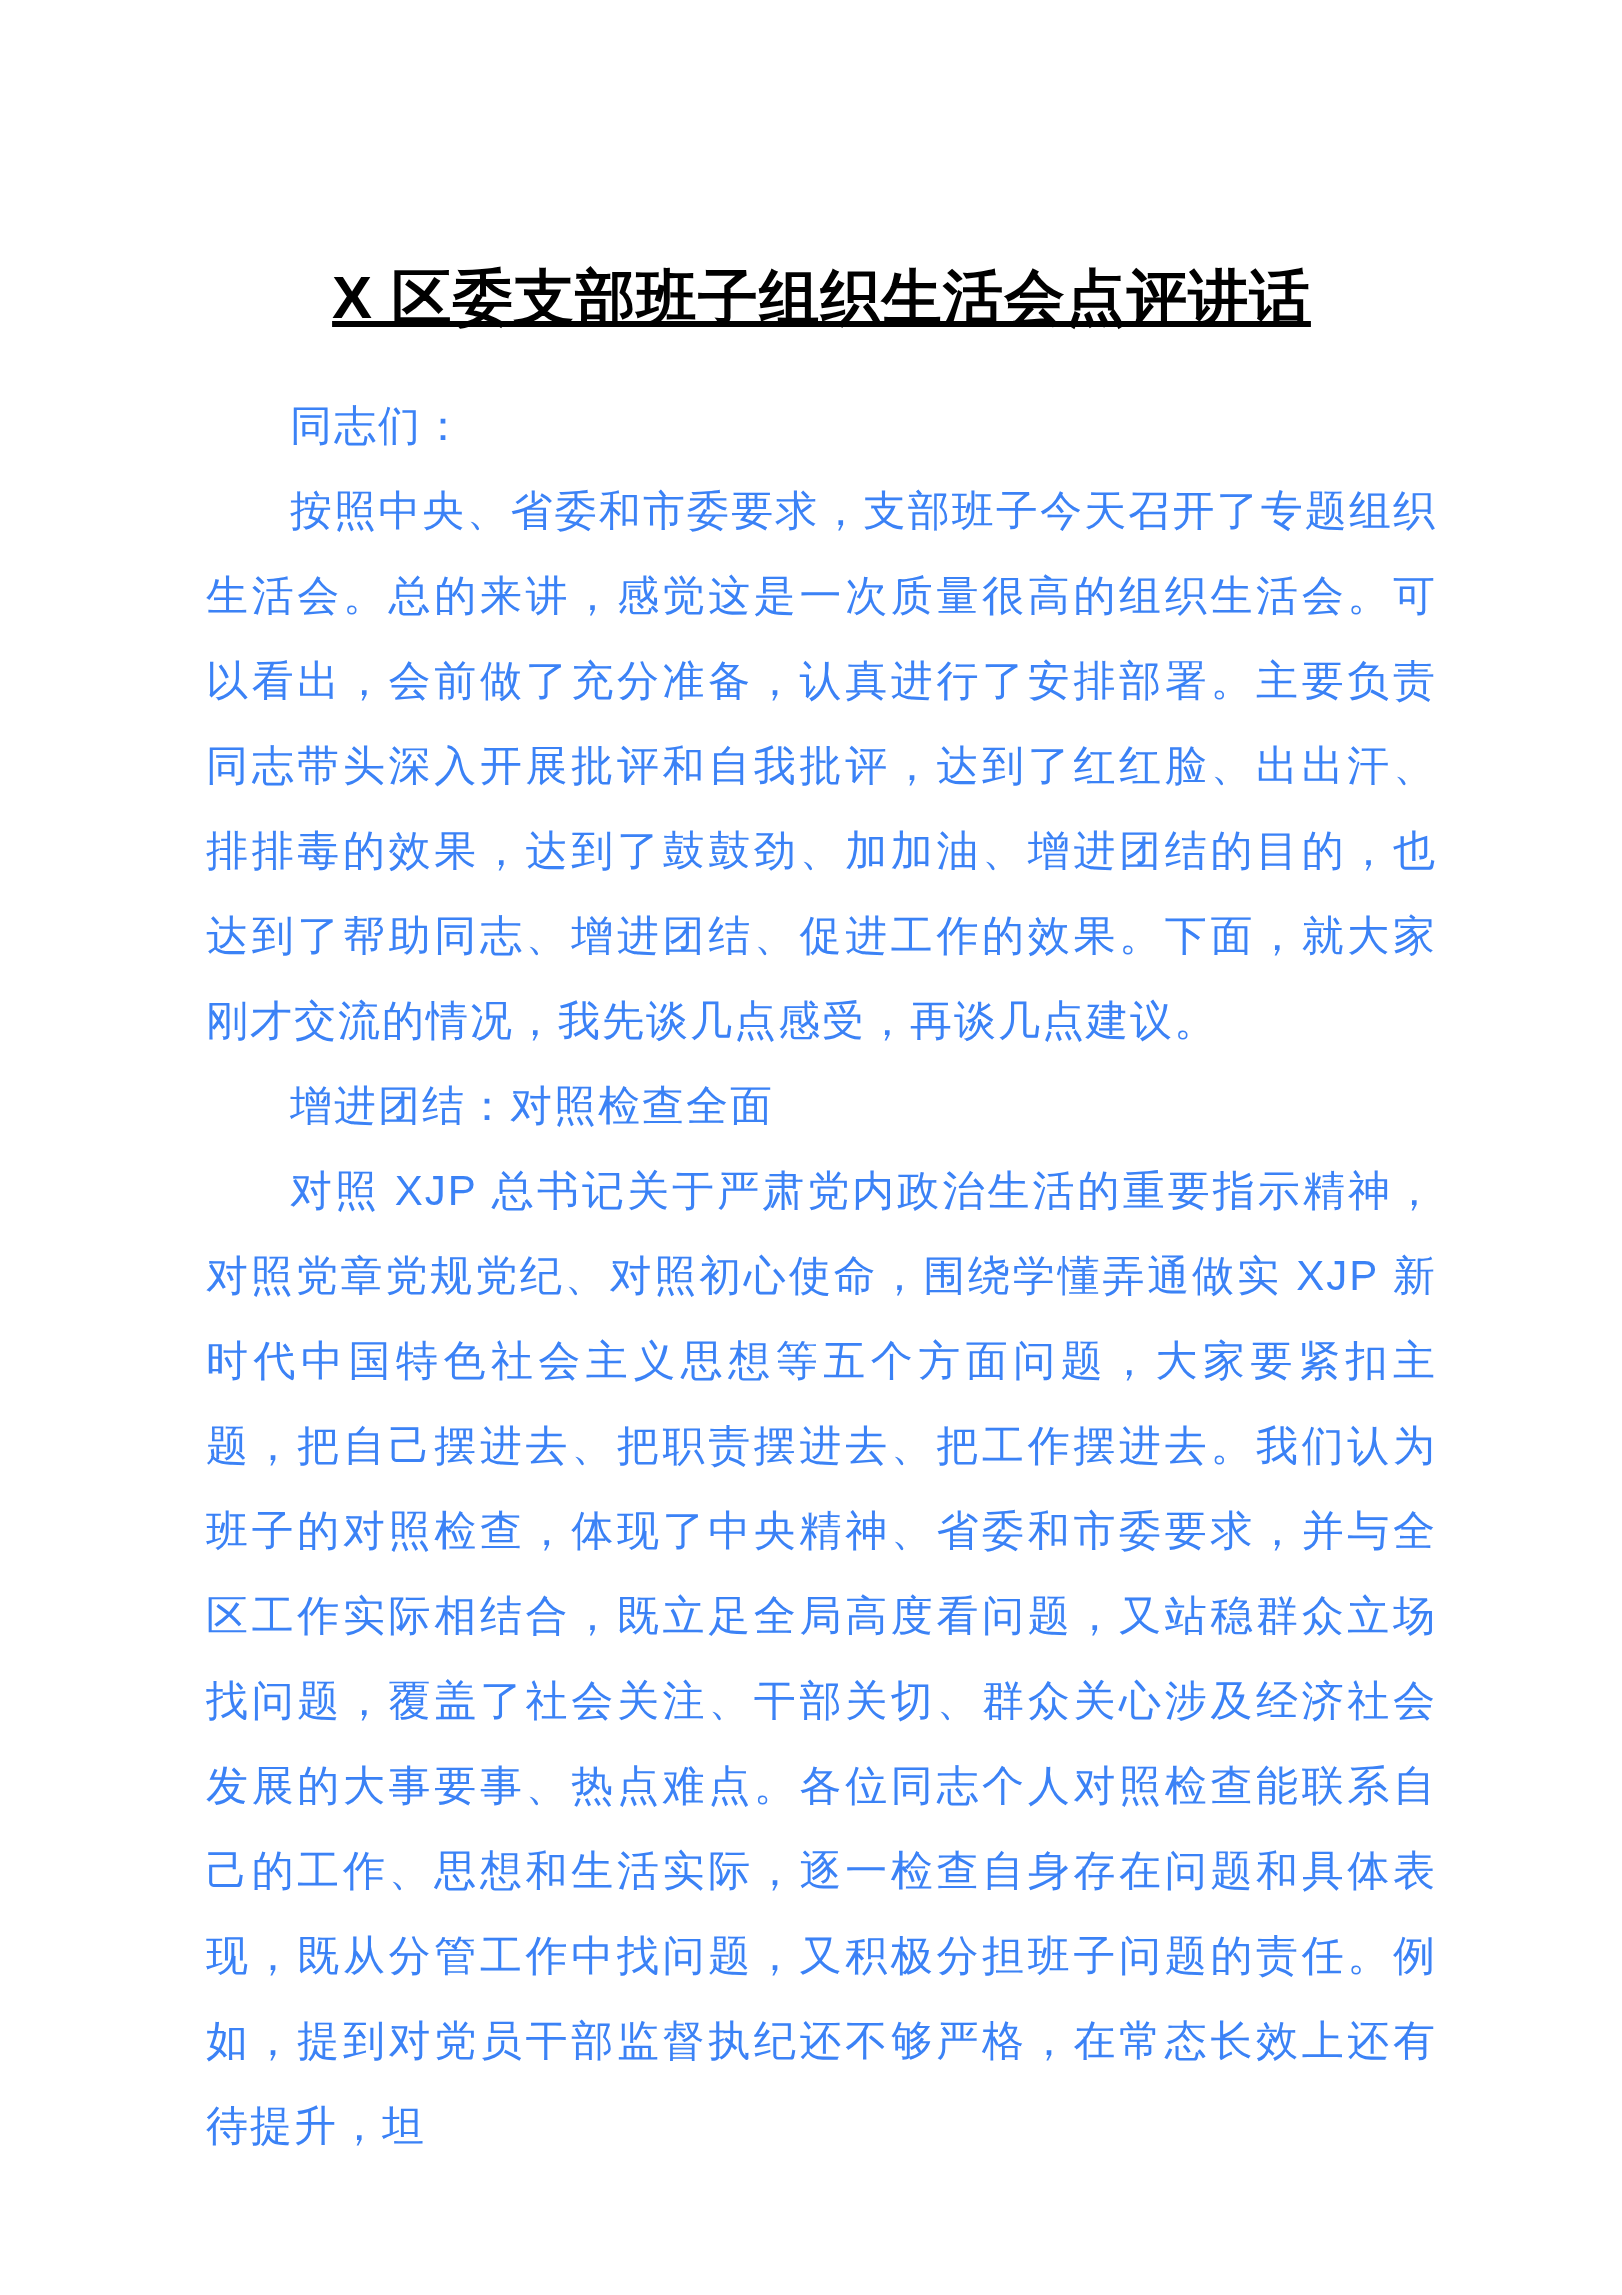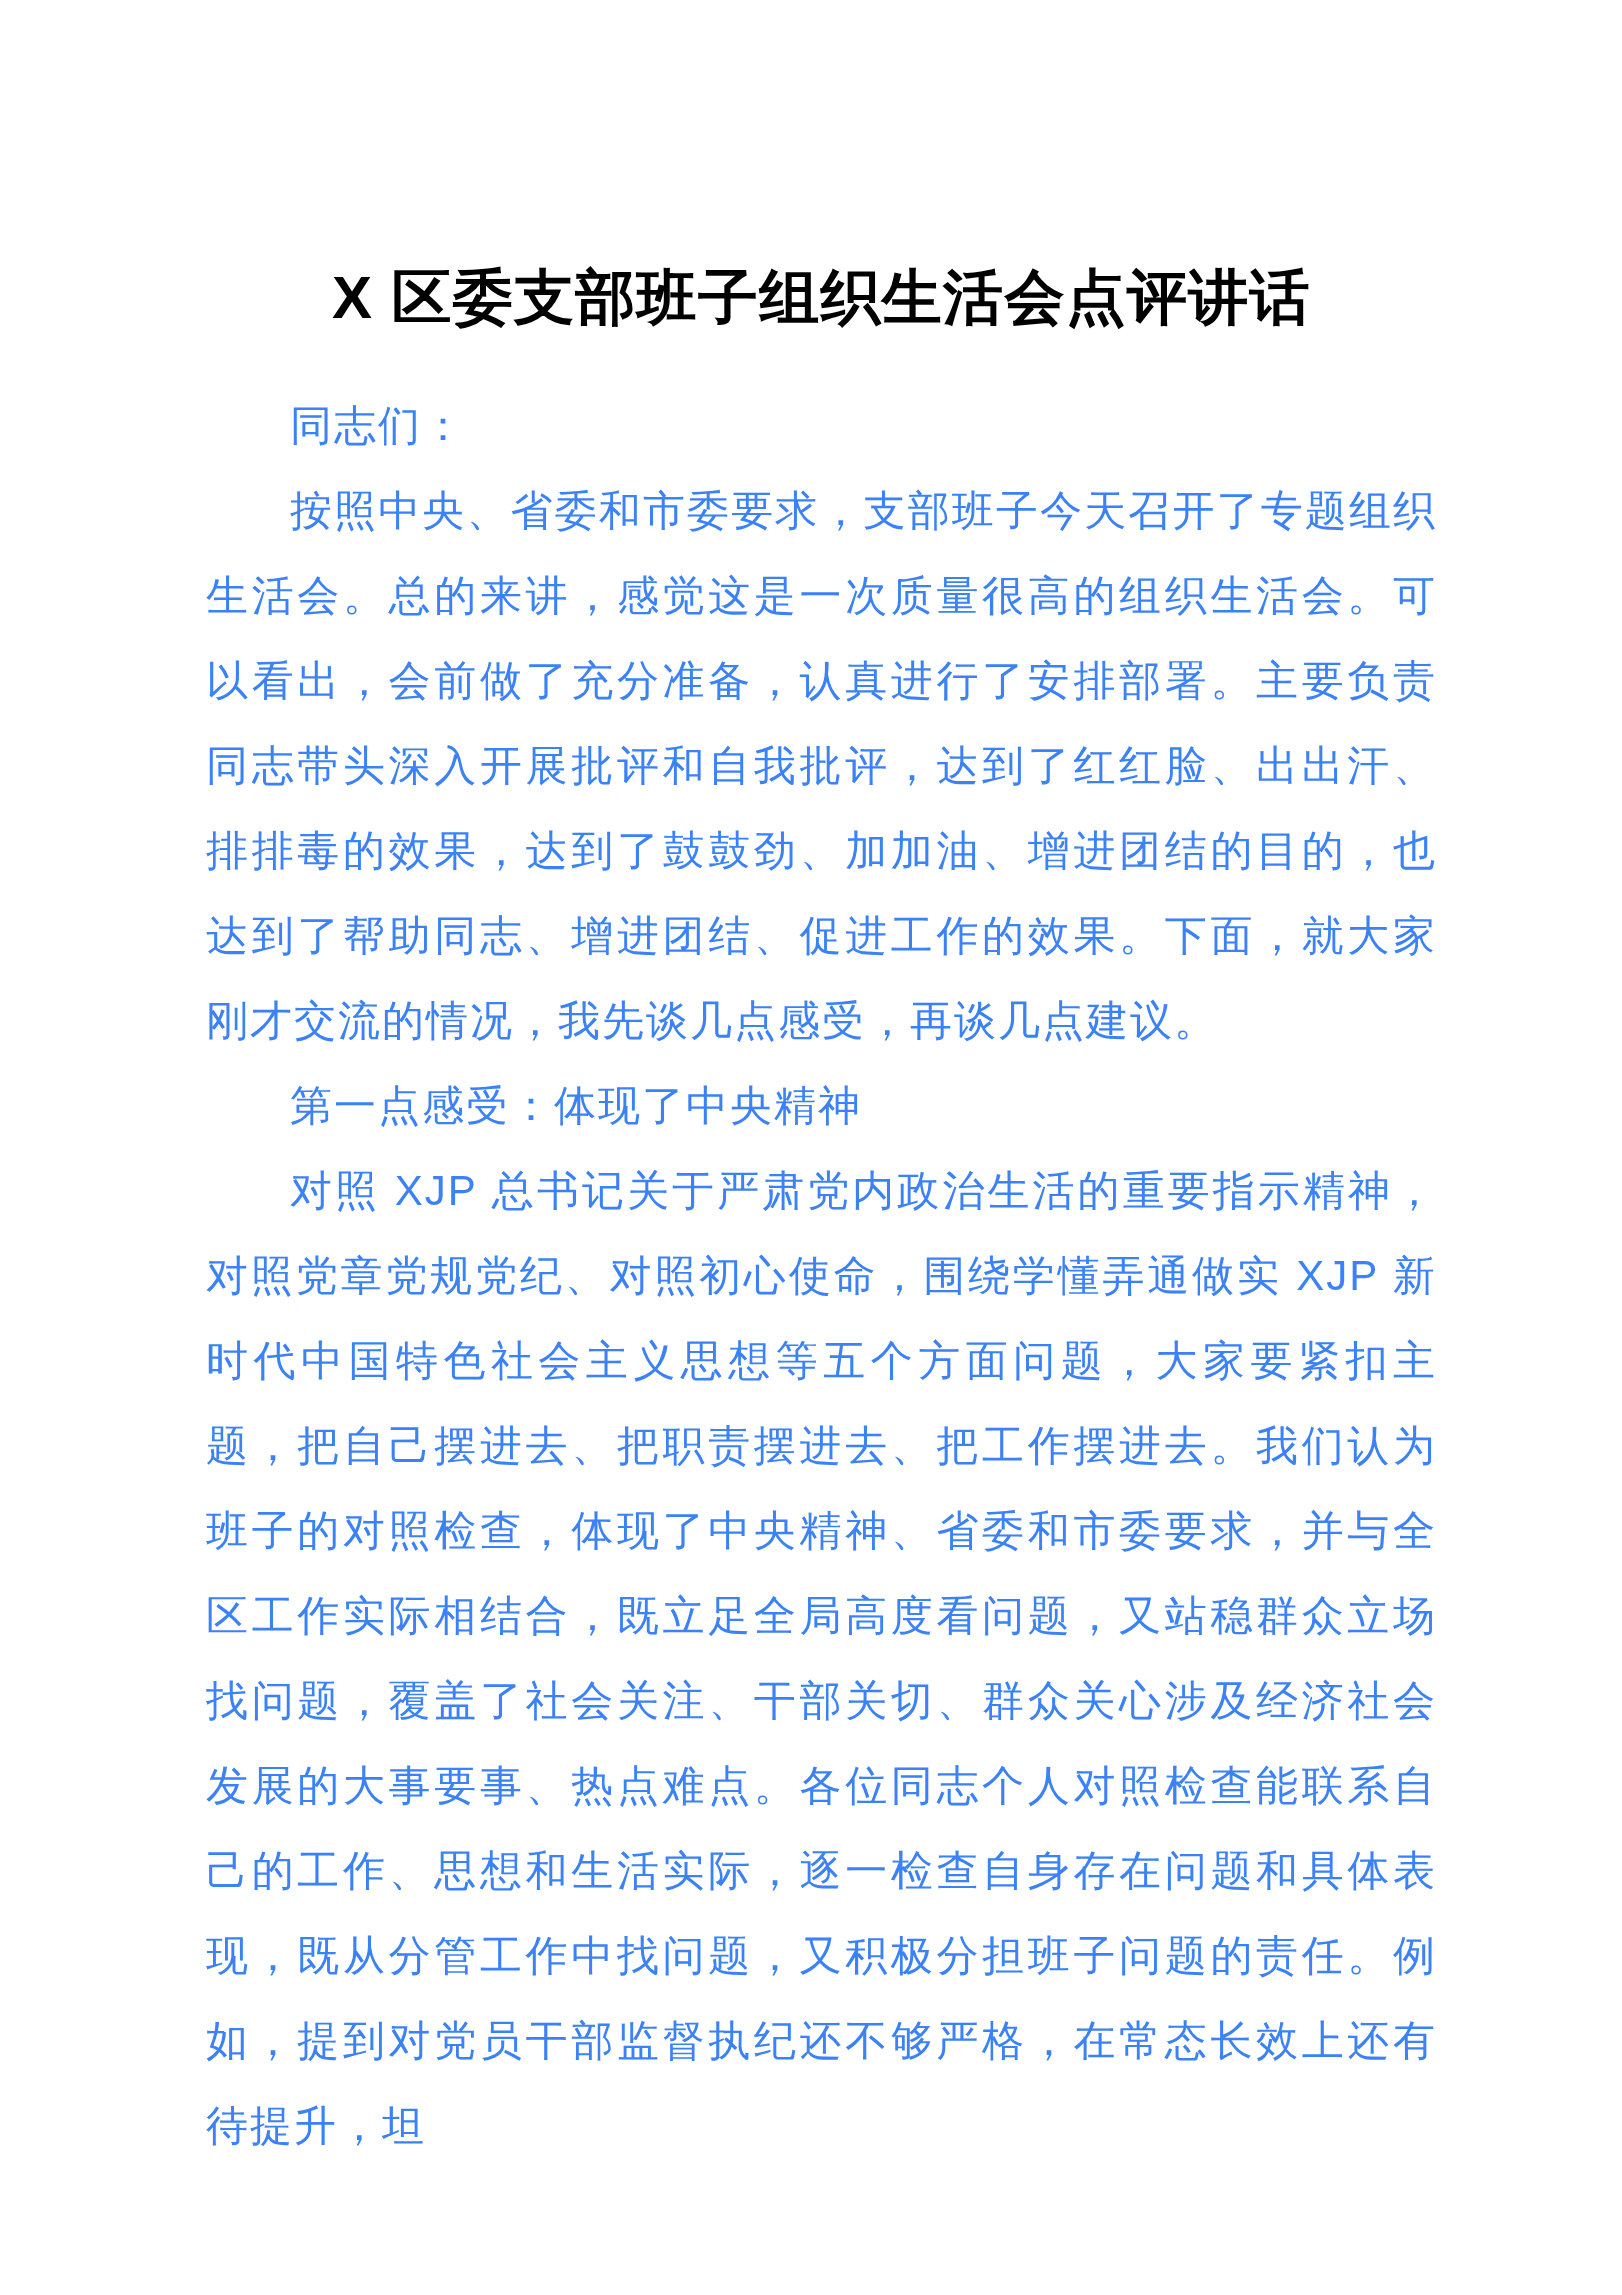--- a/index.html
+++ b/index.html
@@ -23,20 +23,21 @@
   }
   .doc-title {
     margin: 0;
     font-size: 60px;
     font-weight: 900;
     line-height: 92px;
     text-align: center;
     letter-spacing: 1.3px;
     color: #000000;
     font-family: "Liberation Sans", sans-serif;
+    text-decoration: underline;
   }
   .doc-body {
     margin-top: 39px;
   }
   .doc-body p {
     margin: 0;
     font-size: 42px;
     line-height: 85px;
     letter-spacing: 2px;
     text-align: justify;
@@ -47,17 +48,17 @@
   }
 </style>
 </head>
 <body>
 
 <main class="page">
   <h1 class="doc-title">X 区委支部班子组织生活会点评讲话</h1>
   <section class="doc-body" id="doc-body">
       <p>同志们：</p>
       <p>按照中央、省委和市委要求，支部班子今天召开了专题组织生活会。总的来讲，感觉这是一次质量很高的组织生活会。可以看出，会前做了充分准备，认真进行了安排部署。主要负责同志带头深入开展批评和自我批评，达到了红红脸、出出汗、排排毒的效果，达到了鼓鼓劲、加加油、增进团结的目的，也达到了帮助同志、增进团结、促进工作的效果。下面，就大家刚才交流的情况，我先谈几点感受，再谈几点建议。</p>
-      <p>第一点感受：体现了中央精神</p>
+      <p>增进团结：对照检查全面</p>
       <p>对照 XJP 总书记关于严肃党内政治生活的重要指示精神，对照党章党规党纪、对照初心使命，围绕学懂弄通做实 XJP 新时代中国特色社会主义思想等五个方面问题，大家要紧扣主题，把自己摆进去、把职责摆进去、把工作摆进去。我们认为班子的对照检查，体现了中央精神、省委和市委要求，并与全区工作实际相结合，既立足全局高度看问题，又站稳群众立场找问题，覆盖了社会关注、干部关切、群众关心涉及经济社会发展的大事要事、热点难点。各位同志个人对照检查能联系自己的工作、思想和生活实际，逐一检查自身存在问题和具体表现，既从分管工作中找问题，又积极分担班子问题的责任。例如，提到对党员干部监督执纪还不够严格，在常态长效上还有待提升，坦</p>
     </section>
 </main>
 
 
 </body></html>

